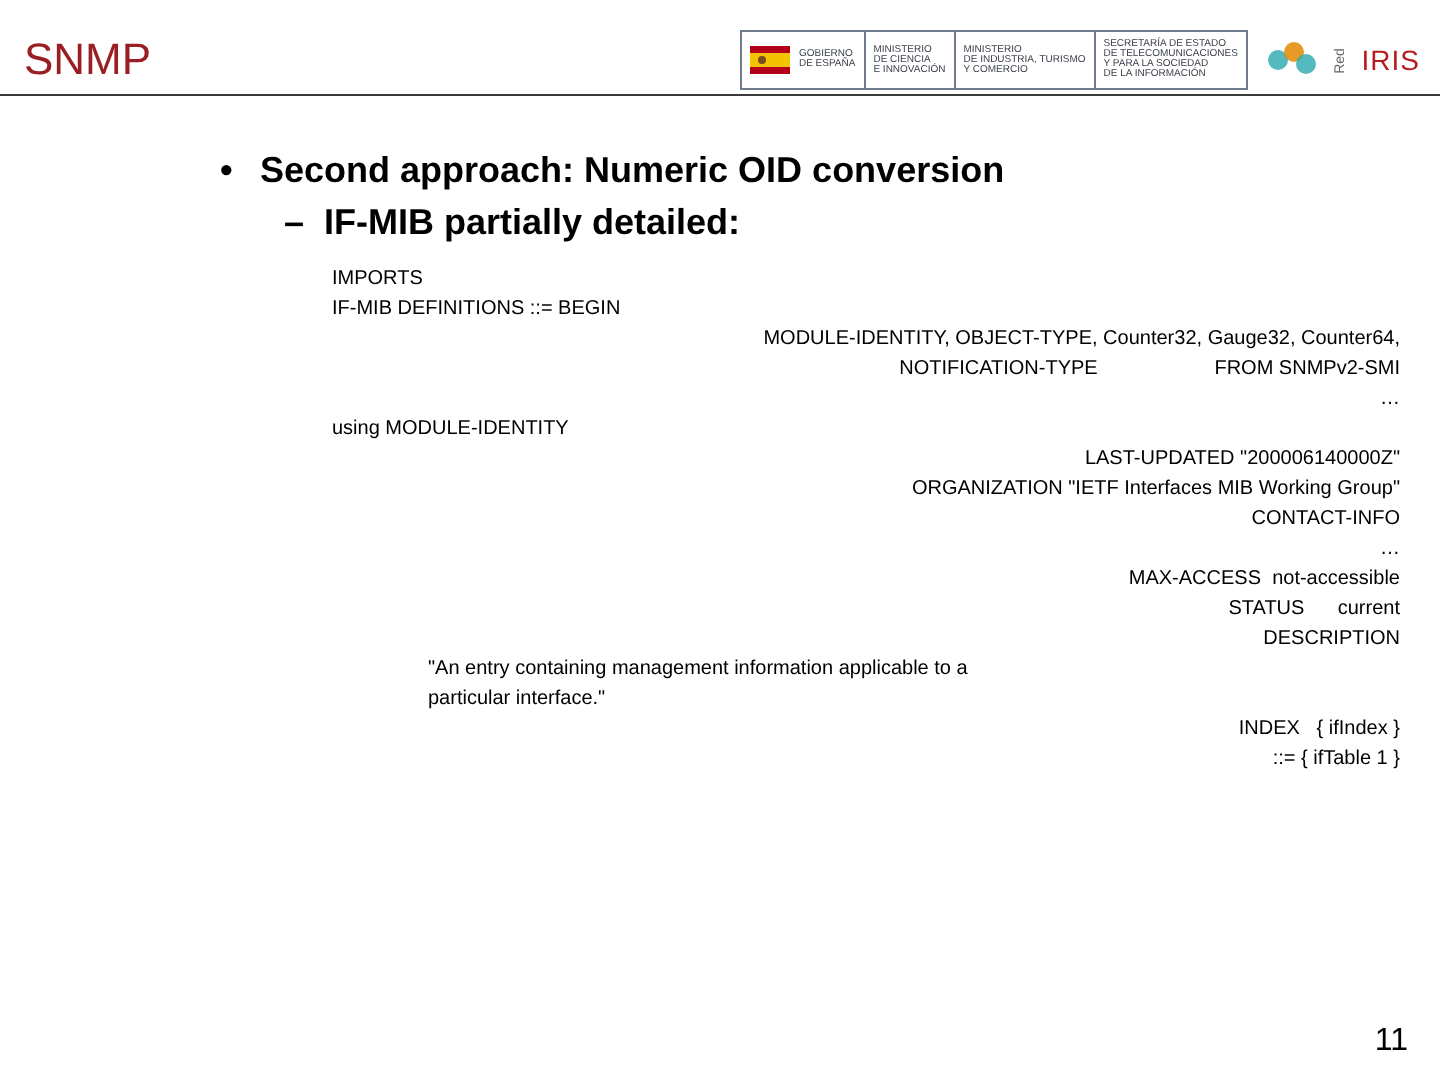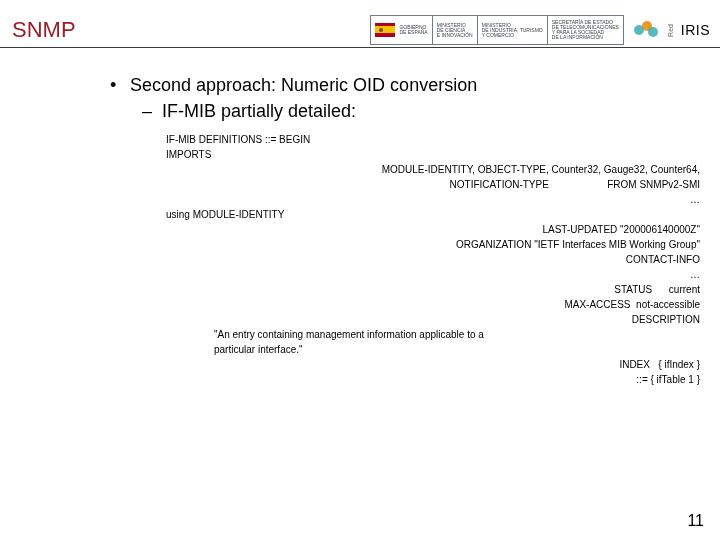--- a/index.html
+++ b/index.html
@@ -76,33 +76,33 @@
   .iris-swirl .a{width:10px;height:10px;background:#2aa9ad;left:0;top:4px;opacity:.8;}
   .iris-swirl .b{width:10px;height:10px;background:#e08a00;left:8px;top:0;opacity:.85;}
   .iris-swirl .c{width:10px;height:10px;background:#2aa9ad;left:14px;top:6px;opacity:.8;}
   .iris-label{
     display:flex;align-items:center;gap:4px;
   }
   .iris-red{
     font-size:7px;transform:rotate(-90deg);color:#666;
   }
   .iris-word{
-    font-size:14px;letter-spacing:.5px;color:#000000;
+    font-size:14px;letter-spacing:.5px;color:#b91c1c;
   }
   .hr {
     position:absolute;left:0;right:0;top:47px;height:0;border-top:1px solid #3a3a3a;
   }
 
   .content{
     position:absolute;left:0;right:0;top:74px;
     padding-left:110px;padding-right:20px;
   }
   ul.bullets{list-style:none;margin:0;padding:0;}
   ul.bullets > li{
-    font-size:18px;position:relative;padding-left:20px;margin-bottom:8px;line-height:22px;
+    font-size:18px;position:relative;padding-left:20px;margin-bottom:8px;line-height:22px;font-weight:bold;
   }
   ul.bullets > li::before{
     content:"•";position:absolute;left:0;top:0;font-size:18px;
   }
   ul.sub{list-style:none;margin:4px 0 0 0;padding:0;}
   ul.sub > li{
     font-size:18px;position:relative;padding-left:26px;margin:0 0 4px 6px;line-height:22px;
   }
   ul.sub > li::before{
     content:"–";position:absolute;left:6px;top:0;font-size:18px;
@@ -170,32 +170,32 @@
     <ul class="bullets">
       <li>
         <span>Second approach: Numeric OID conversion</span>
         <ul class="sub">
           <li>IF-MIB partially detailed:</li>
         </ul>
       </li>
     </ul>
 
     <div class="code">
+      <div>IMPORTS</div>
       <div>IF-MIB DEFINITIONS ::= BEGIN</div>
-      <div>IMPORTS</div>
       <div class="ind1">MODULE-IDENTITY, OBJECT-TYPE, Counter32, Gauge32, Counter64,</div>
       <div class="ind1"><span>NOTIFICATION-TYPE</span><span>                     </span><span>FROM SNMPv2-SMI</span></div>
       <div class="ind1">…</div>
       <div>using MODULE-IDENTITY</div>
       <div class="ind1">LAST-UPDATED "200006140000Z"</div>
       <div class="ind1">ORGANIZATION "IETF Interfaces MIB Working Group"</div>
       <div class="ind1">CONTACT-INFO</div>
       <div class="ind1">…</div>
+      <div class="ind1">MAX-ACCESS  not-accessible</div>
       <div class="ind1">STATUS      current</div>
-      <div class="ind1">MAX-ACCESS  not-accessible</div>
       <div class="ind1">DESCRIPTION</div>
       <div class="ind3">"An entry containing management information applicable to a</div>
       <div class="ind3">particular interface."</div>
       <div class="ind1">INDEX   { ifIndex }</div>
       <div class="ind1">::= { ifTable 1 }</div>
     </div>
   </div>
 
   <div class="pagenum">11</div>
 </div>

